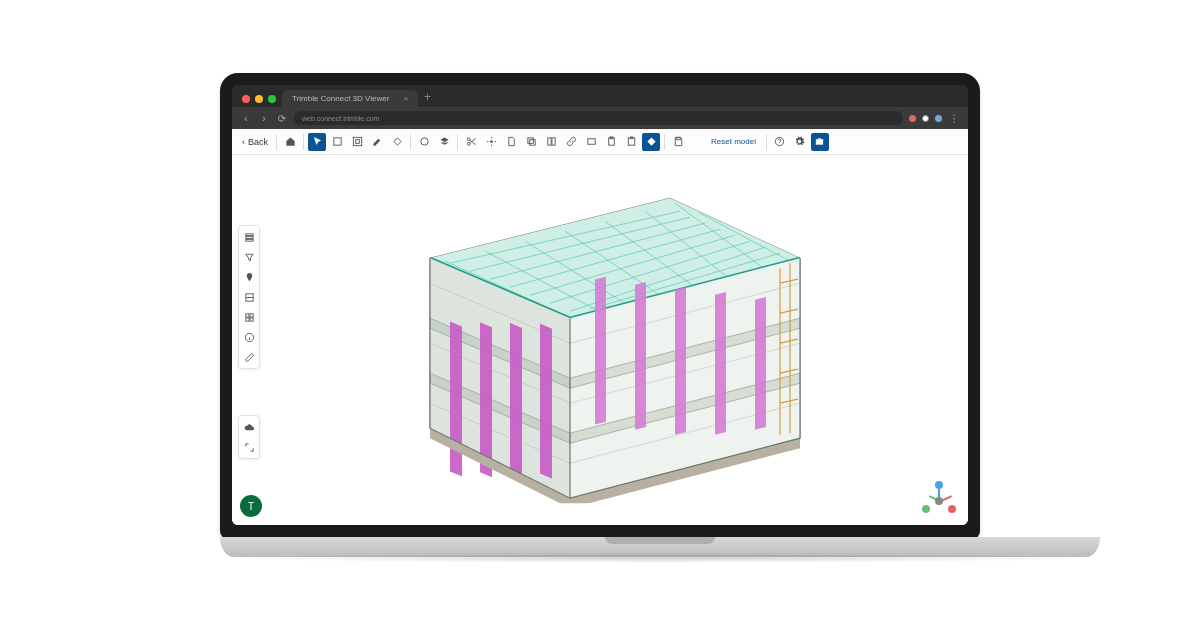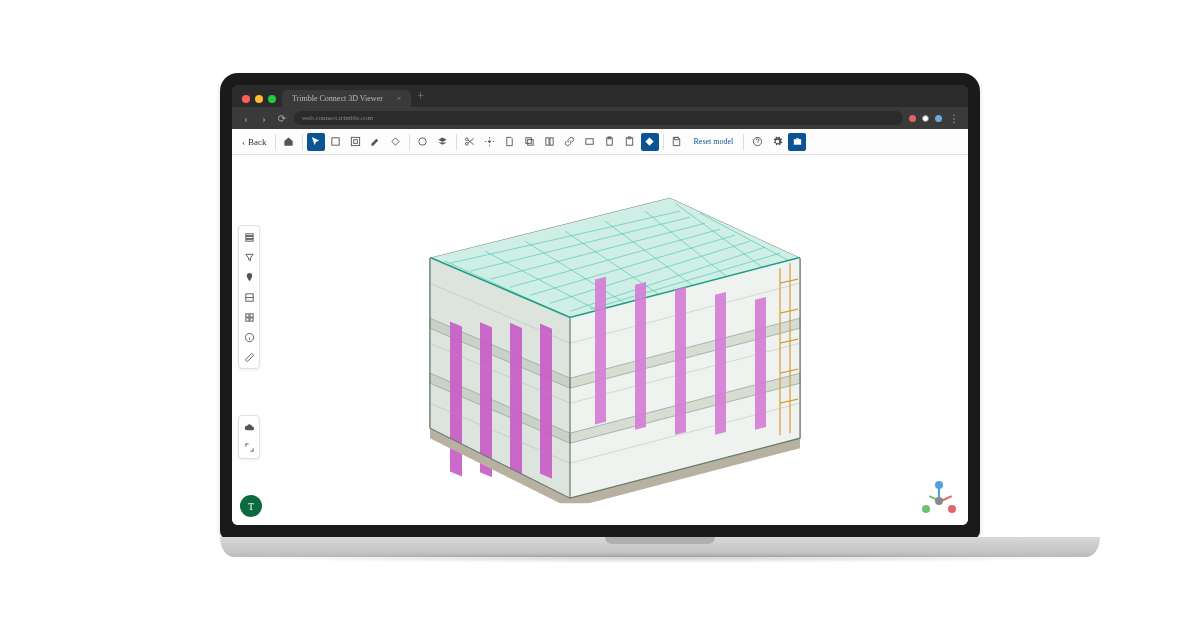--- a/index.html
+++ b/index.html
@@ -24,21 +24,20 @@
     box-shadow: 0 2px 4px rgba(0,0,0,0.15);
   }
   .screen {
     width: 100%;
     height: 440px;
     background: #2b2b2b;
     border-radius: 6px;
     overflow: hidden;
     display: flex;
     flex-direction: column;
-    font-family: Liberation Serif, serif;
   }
   
   .tab-strip {
     height: 22px;
     background: #2b2b2b;
     display: flex;
     align-items: flex-end;
     padding: 0 8px;
   }
   .win-controls {
@@ -126,20 +125,21 @@
     color: #555;
     border-radius: 2px;
   }
   .tb-icon.active { background: #0b5394; color: #fff; }
   .tb-icon svg { width: 11px; height: 11px; }
   .reset-btn {
     font-size: 8px;
     color: #0b5394;
     padding: 0 6px;
     white-space: nowrap;
+    margin-left: 16px;
   }
   .viewport {
     flex: 1;
     position: relative;
     background: #ffffff;
     overflow: hidden;
   }
   .side-toolbar {
     position: absolute;
     left: 6px;

